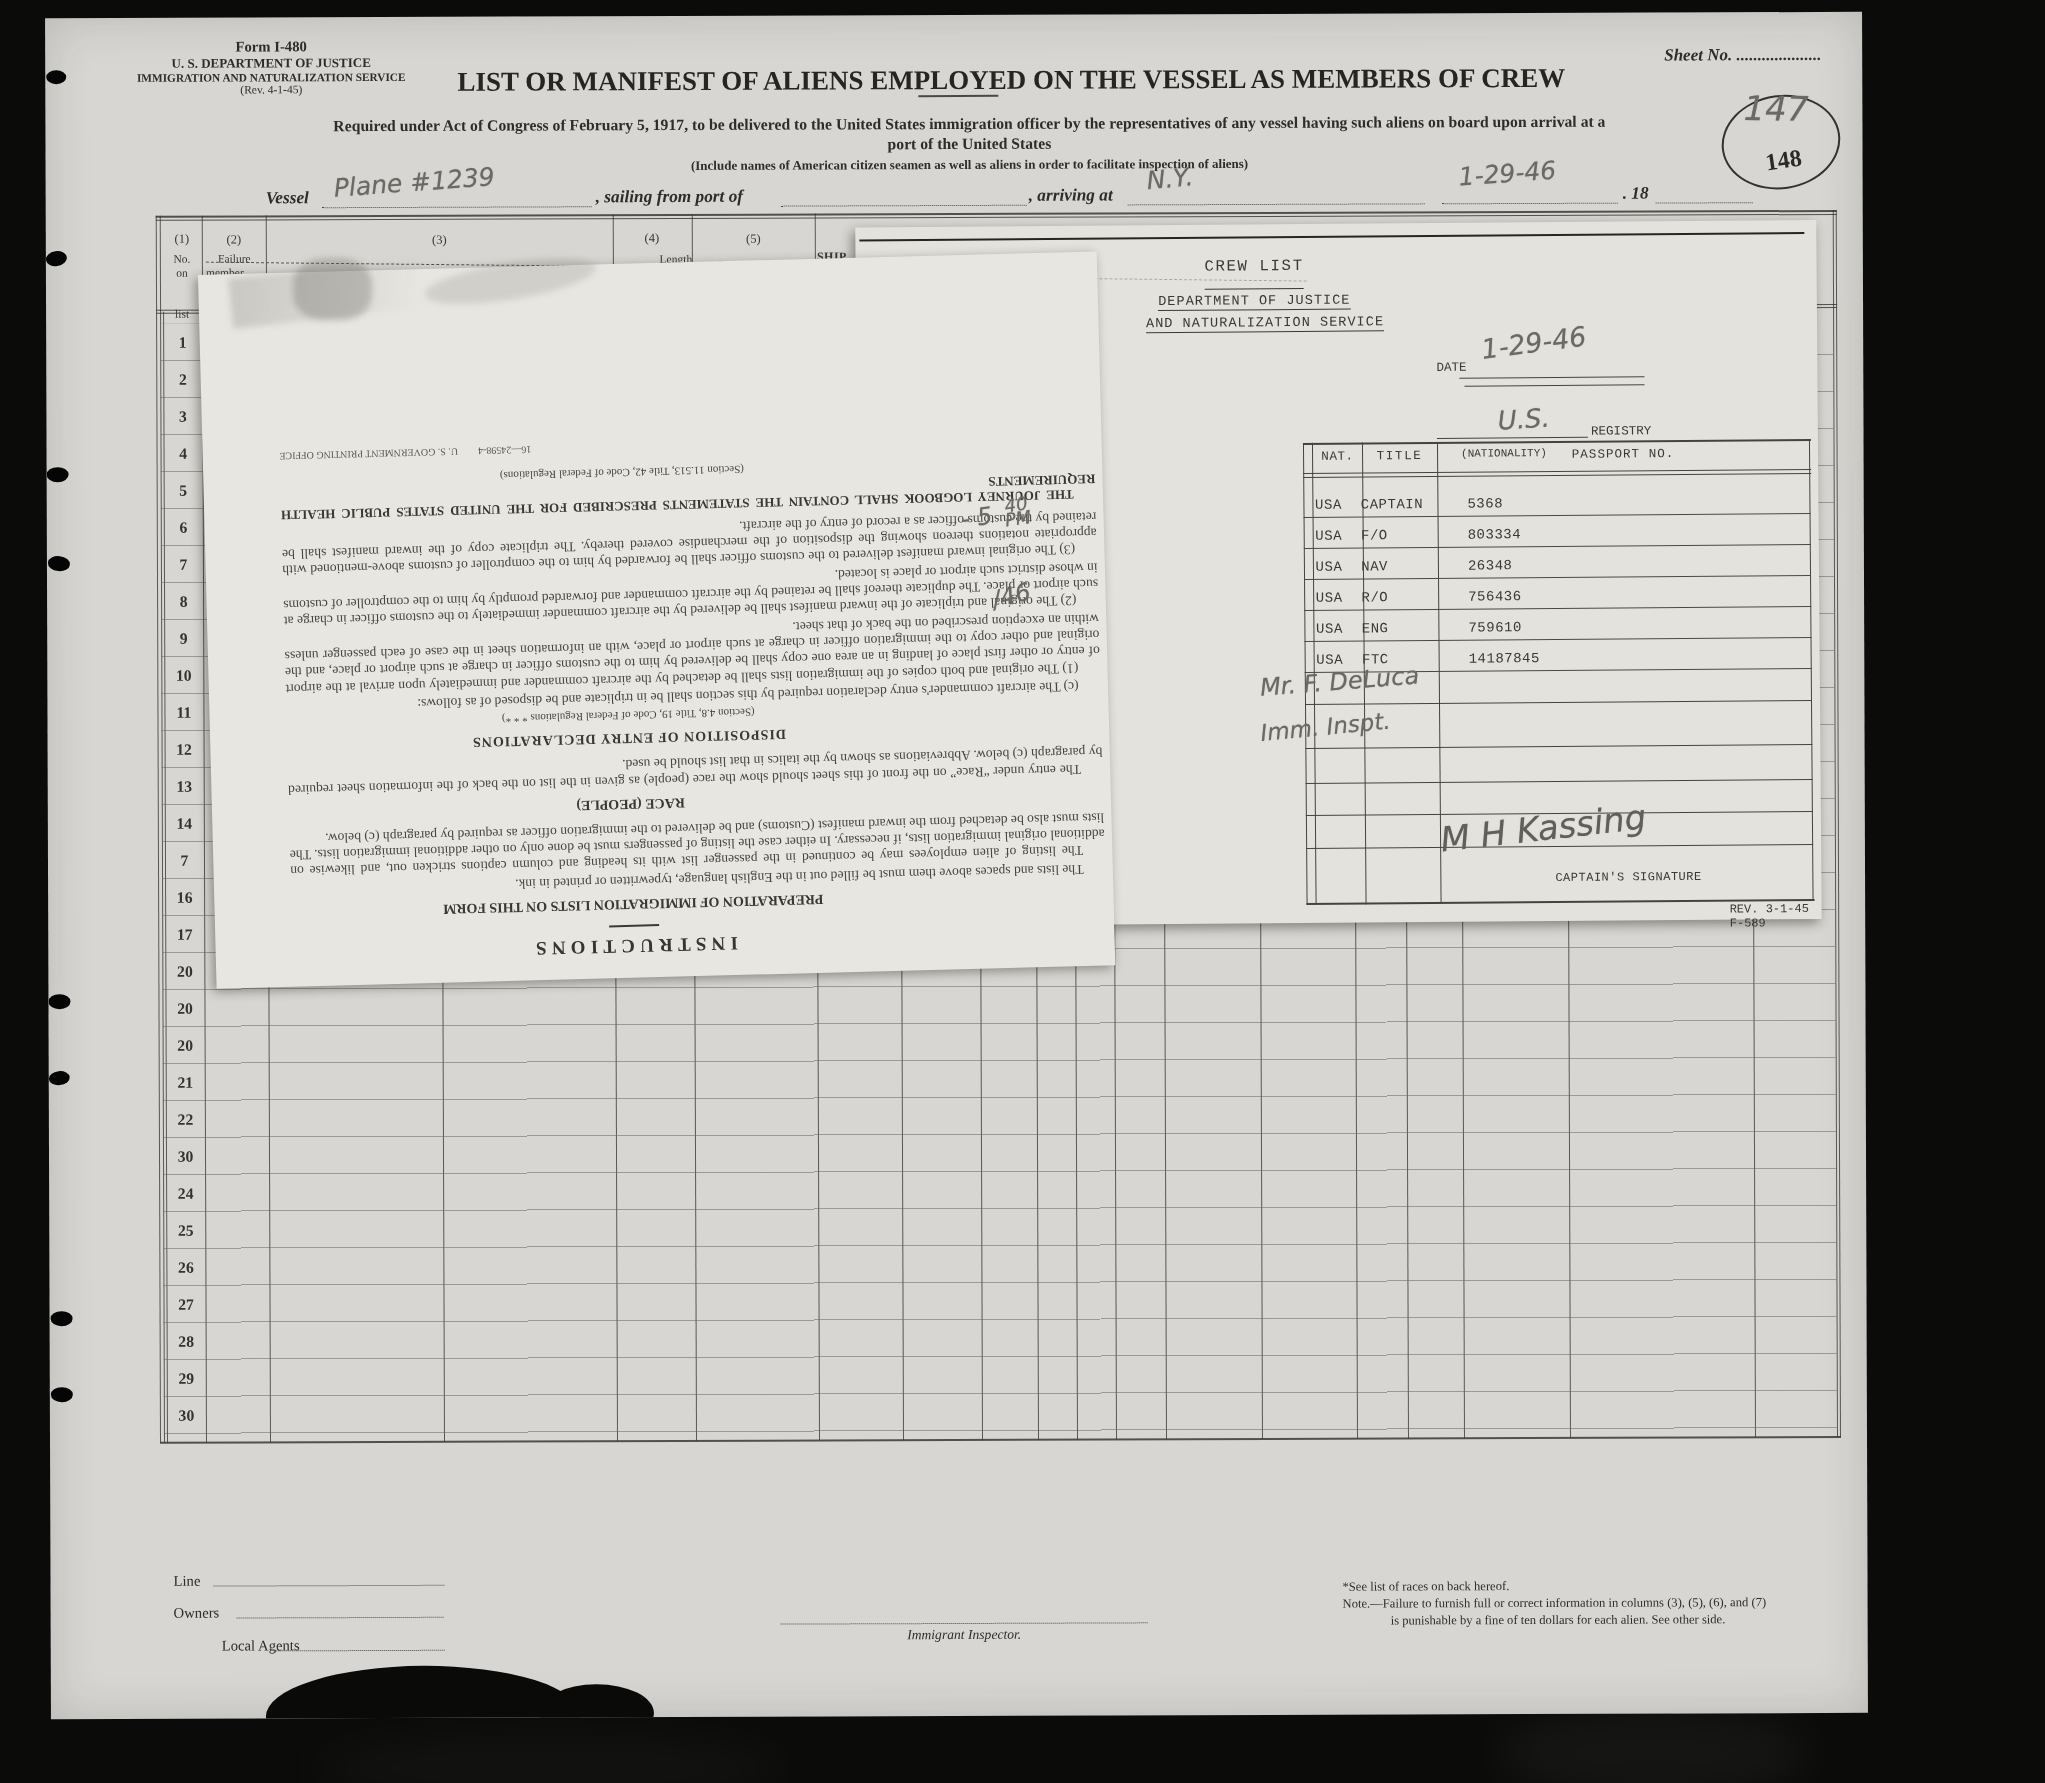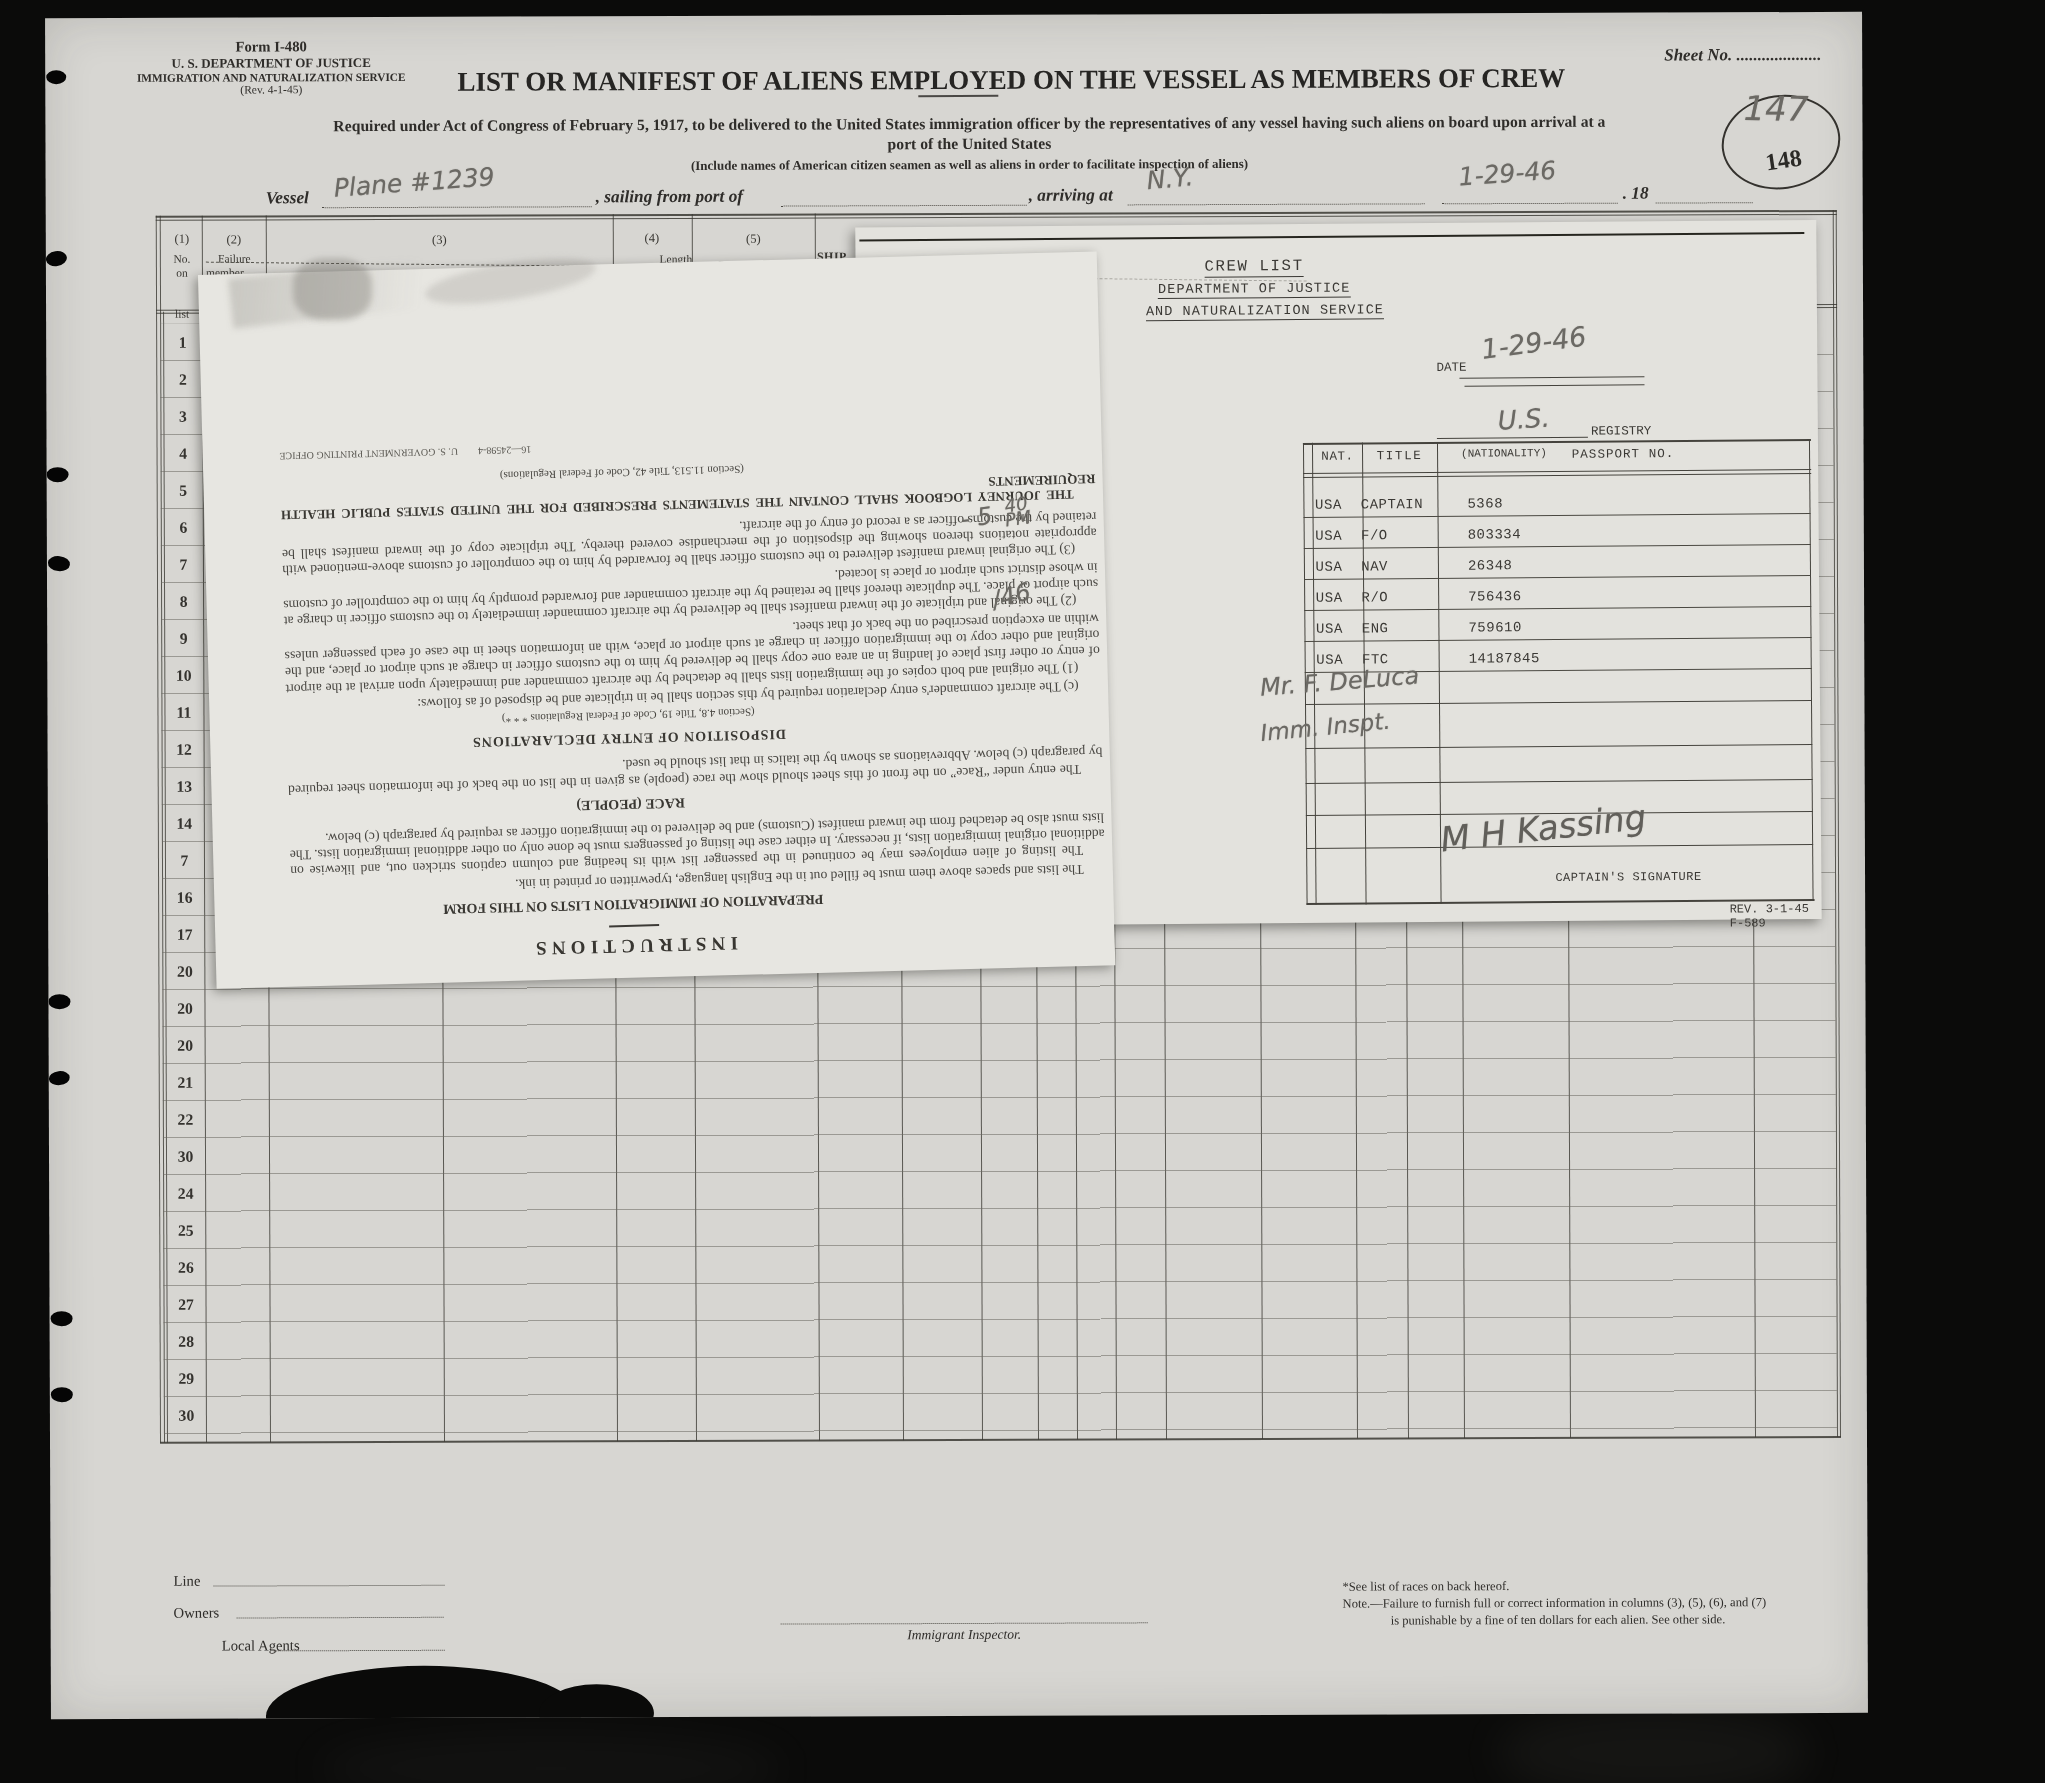--- a/index.html
+++ b/index.html
@@ -196,21 +196,21 @@
     <div class="abs" style="left:215px;top:1649px;width:315px;height:100px;background:#0a0a09;border-radius:50%;"></div>
     <div class="abs" style="left:488px;top:1668px;width:115px;height:58px;background:#0a0a09;border-radius:50%;"></div>
 
     <div class="crew">
       <div class="tline" style="left:4.2px;top:11.5px;width:945px;height:2.6px;background:#26251f;"></div>
       <div class="abs" style="left:79px;top:41px;font-size:13.6px;">Form No.</div>
       <div class="abs" style="left:79px;top:58px;font-size:13.6px;">NAD-P&amp;T-518</div>
       <div class="dash" style="left:0px;top:48px;width:451px;transform:rotate(1.1deg);opacity:.4;"></div>
 
       <div class="abs ctr" style="left:220px;top:33px;width:357px;">
-        <div style="display:inline-block;font-size:15.7px;letter-spacing:1.6px;border-bottom:1.6px double #3b3935;padding-bottom:1px;">CREW LIST</div><br>
+        <div style="display:inline-block;font-size:15.7px;letter-spacing:1.6px;border-bottom:1.6px double #3b3935;padding-bottom:13px;">CREW LIST</div><br>
         <div style="display:inline-block;font-size:13.6px;letter-spacing:1px;border-bottom:1.6px double #3b3935;margin-top:4.2px;padding-bottom:1px;">DEPARTMENT OF JUSTICE</div><br>
         <div style="display:inline-block;font-size:13.6px;letter-spacing:1px;border-bottom:1.6px double #3b3935;margin-top:5.2px;padding-bottom:1px;margin-left:21px;">AND NATURALIZATION SERVICE</div>
       </div>
 
       <div class="abs" style="left:580px;top:138px;font-size:12.6px;">DATE</div>
       <span class="abs hand" style="left:625px;top:105px;font-size:27px;transform:rotate(-7deg);">1-29-46</span>
       <div class="tline" style="left:603px;top:155px;width:185px;height:1.3px;"></div>
       <div class="tline" style="left:608px;top:163px;width:180px;height:0.8px;"></div>
       <span class="abs hand" style="left:641px;top:182px;font-size:26px;transform:rotate(-3deg);">U.S.</span>
       <div class="tline" style="left:580px;top:215px;width:151px;height:1.3px;"></div>

